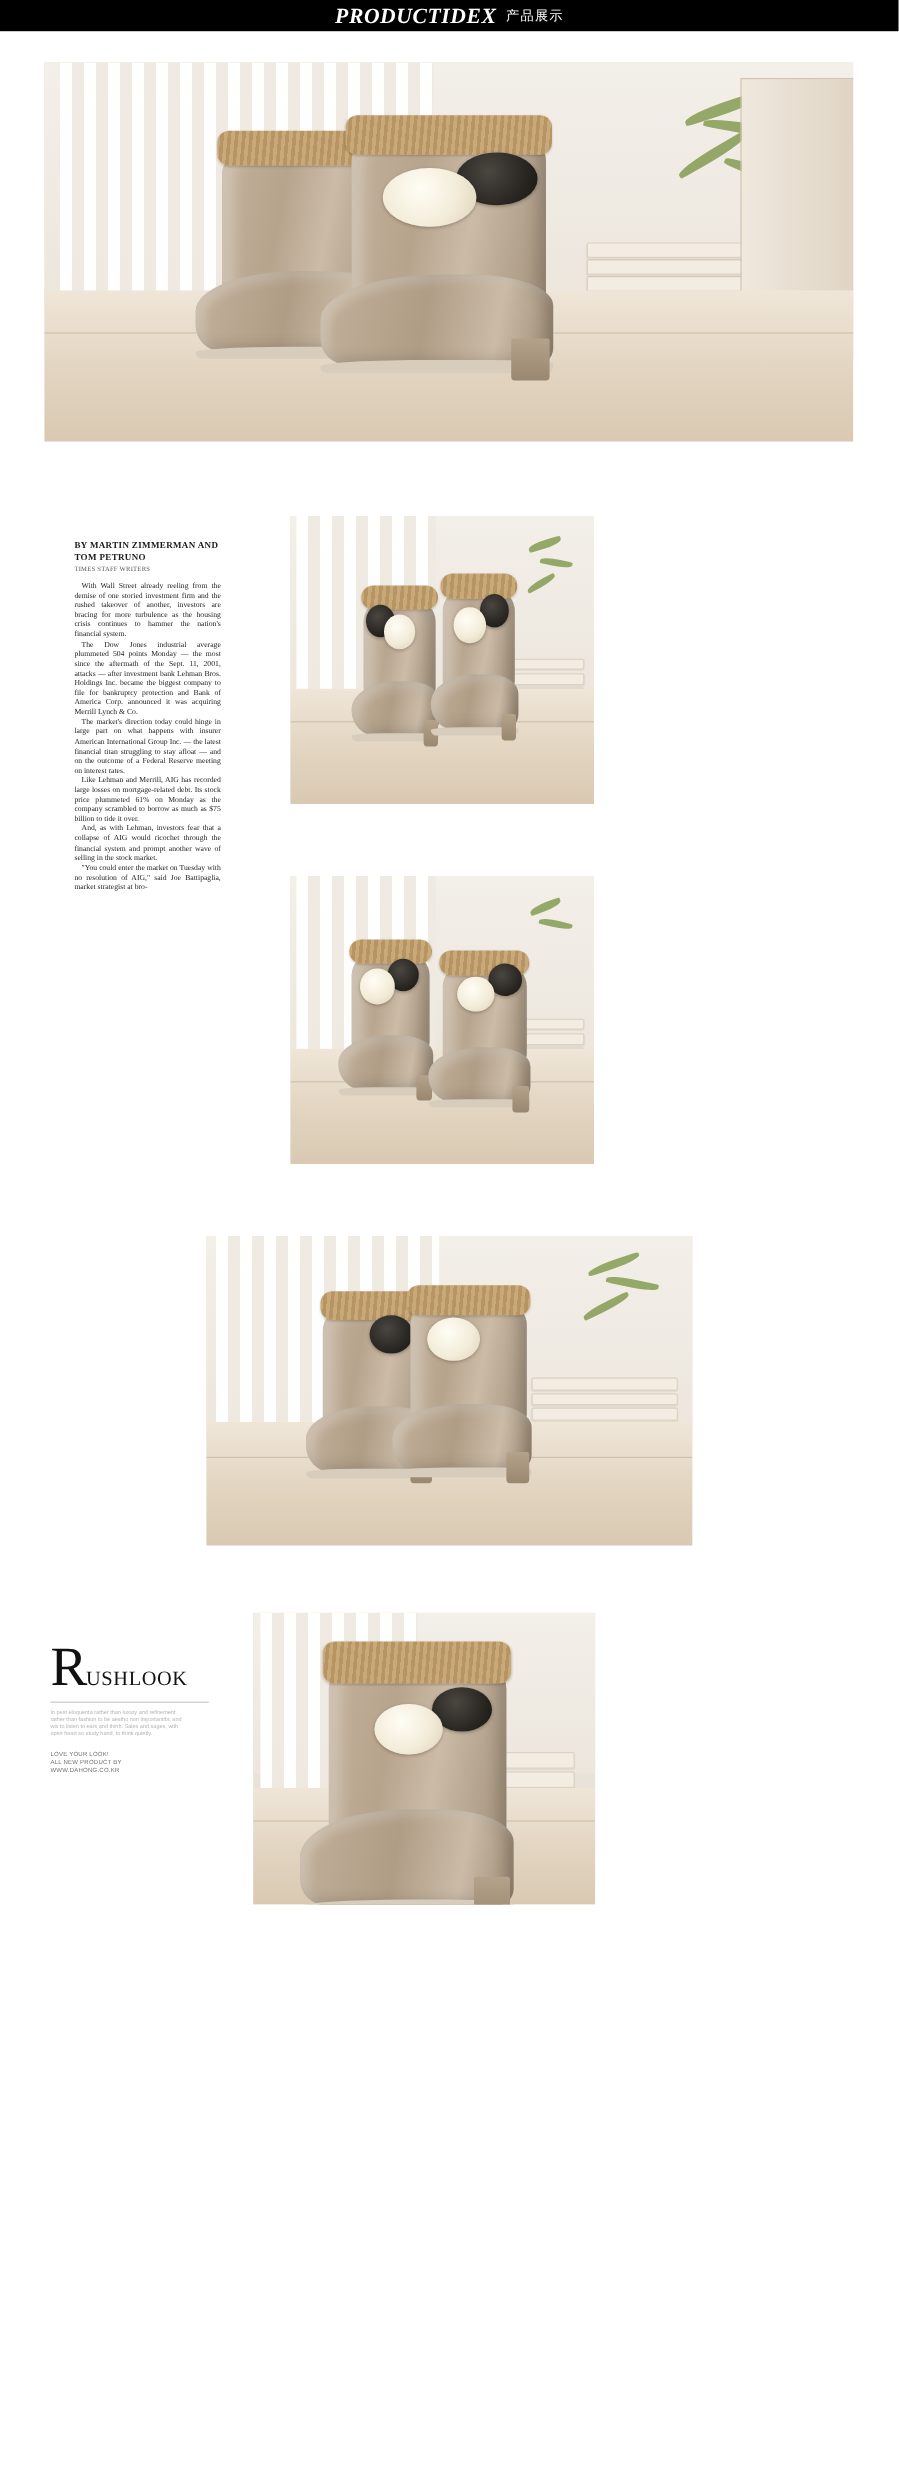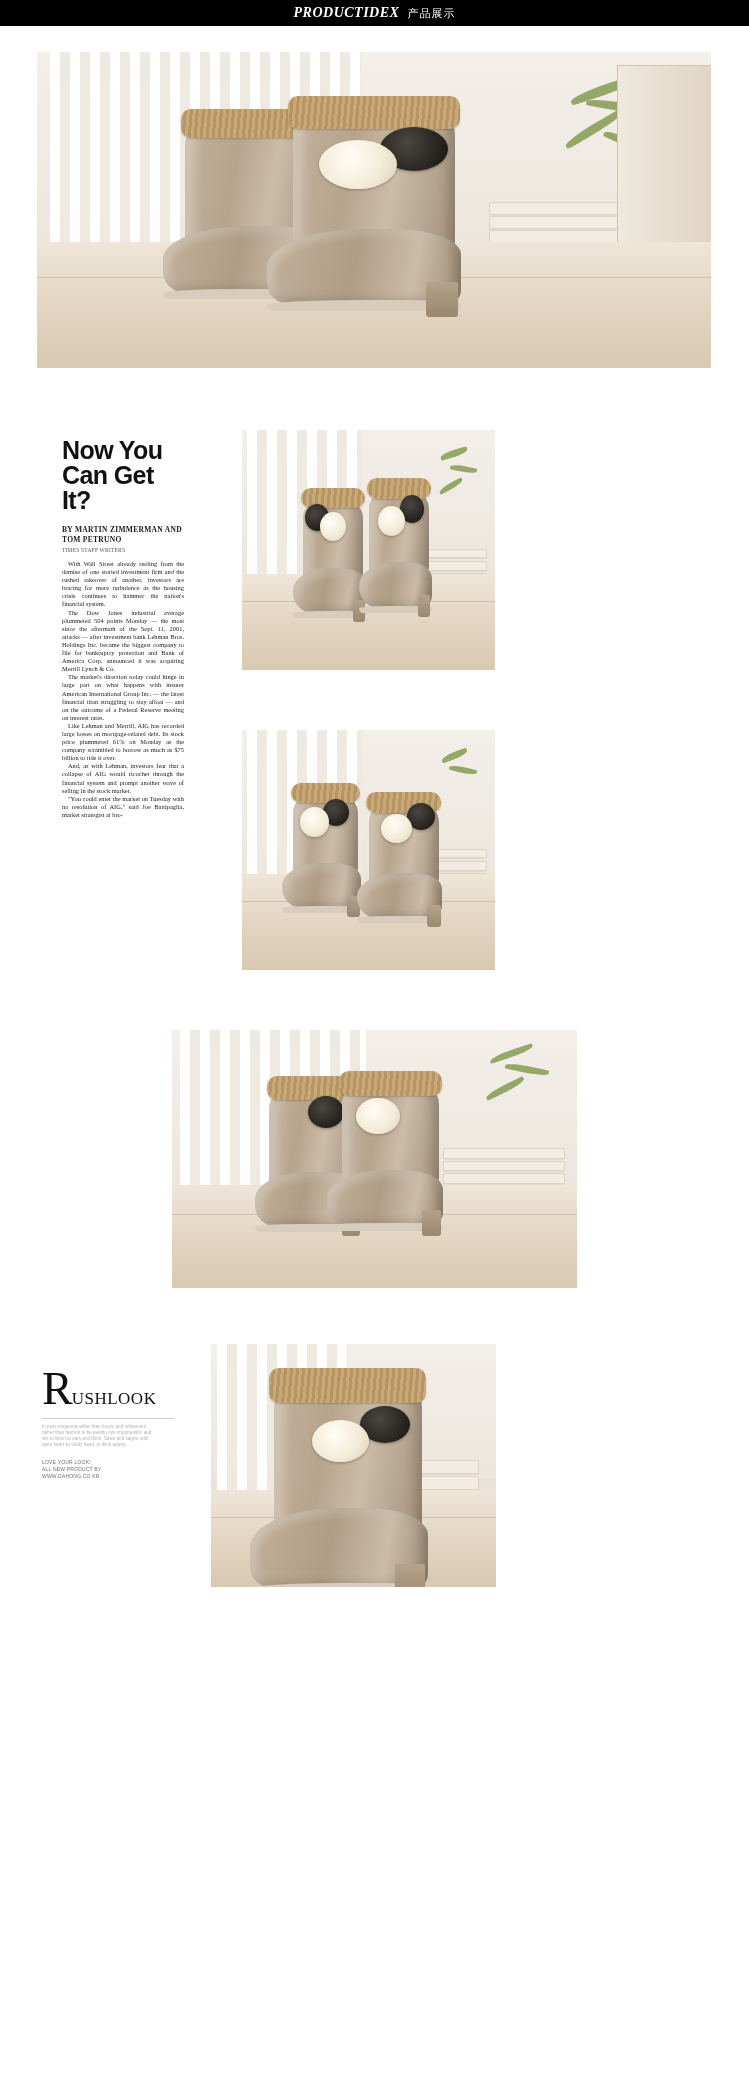--- a/index.html
+++ b/index.html
@@ -24,21 +24,21 @@
     display: flex;
     align-items: center;
     justify-content: center;
     gap: 8px;
   }
   .banner .brand {
     color: #ffffff;
     font-family: "Liberation Serif", serif;
     font-weight: bold;
     font-style: italic;
-    font-size: 14px;
+    font-size: 18px;
     letter-spacing: 0.5px;
   }
   .banner .brand-cn {
     color: #ffffff;
     font-size: 11px;
     letter-spacing: 1px;
   }
 
   
   .photo {
@@ -284,21 +284,20 @@
         <div class="heel"></div>
         <div class="flower-dark" style="left:54%;top:14%;width:42%;height:20%;"></div>
         <div class="flower-white" style="left:16%;top:20%;width:48%;height:22%;"></div>
       </div>
     </div>
   </div>
 
   <div class="editorial">
 
     <div class="article">
-      <div class="headline">Now You Can Get It?</div>
       <div class="byline">By Martin Zimmerman and Tom Petruno</div>
       <div class="byline-sub">Times Staff Writers</div>
       <div class="body-col">
         <p>With Wall Street already reeling from the demise of one storied investment firm and the rushed takeover of another, investors are bracing for more turbulence as the housing crisis continues to hammer the nation's financial system.</p>
         <p>The Dow Jones industrial average plummeted 504 points Monday — the most since the aftermath of the Sept. 11, 2001, attacks — after investment bank Lehman Bros. Holdings Inc. became the biggest company to file for bankruptcy protection and Bank of America Corp. announced it was acquiring Merrill Lynch &amp; Co.</p>
         <p>The market's direction today could hinge in large part on what happens with insurer American International Group Inc. — the latest financial titan struggling to stay afloat — and on the outcome of a Federal Reserve meeting on interest rates.</p>
         <p>Like Lehman and Merrill, AIG has recorded large losses on mortgage-related debt. Its stock price plummeted 61% on Monday as the company scrambled to borrow as much as $75 billion to tide it over.</p>
         <p>And, as with Lehman, investors fear that a collapse of AIG would ricochet through the financial system and prompt another wave of selling in the stock market.</p>
         <p>"You could enter the market on Tuesday with no resolution of AIG," said Joe Battipaglia, market strategist at bro-</p>
       </div>

